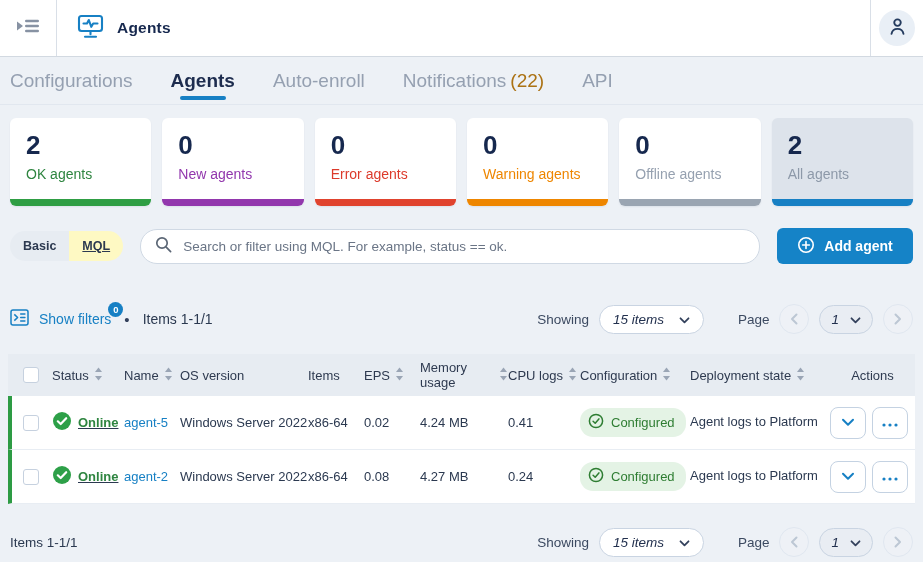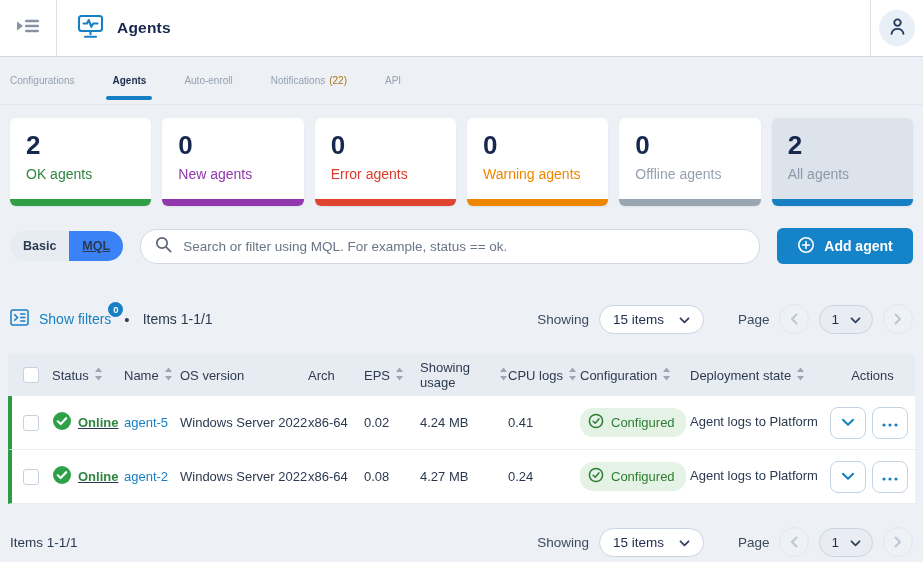--- a/index.html
+++ b/index.html
@@ -11,21 +11,21 @@
   }
   
   .topbar { height:57px; background:#fff; border-bottom:1px solid #d2d9e1; display:flex; align-items:stretch; }
   .burger-box { width:57px; border-right:1px solid #d9dfe7; display:flex; align-items:center; justify-content:center; cursor:pointer; }
   .title-wrap { flex:1; display:flex; align-items:center; gap:13px; padding-left:20px; }
   .page-title { font-size:15.5px; font-weight:bold; color:#16284e; letter-spacing:.2px; }
   .user-box { width:53px; border-left:1px solid #d9dfe7; display:flex; align-items:center; justify-content:center; }
   .avatar { width:36px; height:36px; border-radius:50%; background:#e9eff6; display:flex; align-items:center; justify-content:center; cursor:pointer; }
   
   .tabs { height:48px; display:flex; gap:38px; padding-left:10px; align-items:center; border-bottom:1px solid #e1e7ef; }
-  .tab { font-size:10px; color:#95a0b1; cursor:pointer; position:relative; height:100%; display:flex; align-items:center; }
+  .tab { font-size:19px; color:#95a0b1; cursor:pointer; position:relative; height:100%; display:flex; align-items:center; }
   .tab.active { color:#1d2c4e; font-weight:bold; }
   .tab.active::after { content:""; position:absolute; bottom:4px; left:50%; transform:translateX(-50%); width:46px; height:4px; border-radius:2px; background:#1780c4; }
   .tab .count { color:#ab7214; margin-left:4px; }
   
   .stats { display:flex; gap:11px; margin:13px 10px 0; }
   .card { flex:1; position:relative; height:88px; background:#fff; border-radius:6px; overflow:hidden; padding:13px 16px 0; cursor:pointer; box-shadow:0 1px 2px rgba(20,40,80,.07); }
   .card .num { font-size:26px; font-weight:bold; color:#16284e; line-height:1.15; }
   .card .lbl { font-size:14px; margin-top:5px; }
   .card .bar { position:absolute; left:0; right:0; bottom:0; height:7px; }
   .card.selected { background:#dde3eb; }
@@ -33,34 +33,34 @@
   .c-purple .lbl{color:#9237ad} .c-purple .bar{background:#9237ad}
   .c-red .lbl{color:#dc3a2b} .c-red .bar{background:#e0432e}
   .c-orange .lbl{color:#ee8600} .c-orange .bar{background:#ee8600}
   .c-gray .lbl{color:#96a1b0} .c-gray .bar{background:#9aa5b2}
   .c-blue .lbl{color:#8d99a9} .c-blue .bar{background:#1780c4}
   
   .searchrow { display:flex; align-items:center; gap:17px; margin:22px 10px 0; }
   .mode-toggle { display:flex; border-radius:16px; overflow:hidden; flex-shrink:0; }
   .mode { padding:8px 13px; font-size:12.5px; font-weight:bold; color:#2c3950; cursor:pointer; }
   .mode.m-basic { background:#e7ecf2; }
-  .mode.m-mql { background:#3b82f6;text-decoration:underline; }
+  .mode.m-mql { background:#fef9c3;text-decoration:underline; }
   .searchbox { flex:1; height:35px; background:#fff; border:1px solid #d0d9e4; border-radius:17px; display:flex; align-items:center; gap:9px; padding:0 14px; }
   .searchbox input { flex:1; border:none; outline:none; background:transparent; font-size:13.5px; color:#2b3950; font-family:inherit; }
   .searchbox input::placeholder { color:#6a7586; }
   .add-btn { width:136px; height:36px; flex-shrink:0; background:#1583c7; border:none; border-radius:6px; color:#fff; font-size:14px; font-weight:bold; font-family:inherit; display:flex; align-items:center; justify-content:center; gap:9px; cursor:pointer; }
   
   .toolrow { display:flex; align-items:center; justify-content:space-between; margin:40px 10px 0; }
   .tool-left { display:flex; align-items:center; gap:10px; font-size:14px; }
   .show-filters { color:#1780c4; display:flex; align-items:center; gap:8px; cursor:pointer; position:relative; }
   .filter-badge { position:absolute; top:-9px; right:-12px; width:15px; height:15px; border-radius:50%; background:#1780c4; color:#fff; font-size:9.5px; font-weight:bold; display:flex; align-items:center; justify-content:center; }
   .dot-sep { color:#33415c; font-size:15px; margin:0 3px; }
   .pager { display:flex; align-items:center; gap:10px; font-size:13.5px; color:#3c4a61; }
   .pager .gap { width:14px; }
-  .select-pill { display:flex; align-items:center; gap:15px; background:#fff; border:1px solid #c9d4e2; border-radius:15px; padding:6px 13px; color:#22304e; cursor:pointer; font-size:13.5px; }
+  .select-pill { display:flex; align-items:center; gap:15px; background:#fff; border:1px solid #c9d4e2; border-radius:15px; padding:6px 13px; color:#22304e; cursor:pointer; font-size:13.5px;font-style:italic; }
   .select-pill.gray { background:#e9edf3; gap:11px; padding:6px 11px; }
   .pg-btn { width:30px; height:30px; border-radius:50%; border:1px solid #e0e7f0; background:#eef1f6; display:flex; align-items:center; justify-content:center; cursor:default; }
   
   .table { margin:20px 8px 0; }
   .tgrid { display:grid; grid-template-columns:40px 72px 56px 128px 56px 56px 88px 72px 110px 140px 1fr; align-items:center; }
   .thead { background:#e7ecf2; height:42px; font-size:13px; color:#2e3a50; border-left:4px solid #e7ecf2; }
   .th { display:flex; align-items:center; gap:5px; }
   .th.center { justify-content:center; }
   .trow { background:#fff; height:54px; border-left:4px solid #2d9b44; border-bottom:1px solid #e8edf3; font-size:13px; color:#2b3950; }
   .cell-check { padding-left:11px; }
@@ -254,31 +254,31 @@
       <span>Name</span>
       <span><svg width="9" height="14" viewBox="0 0 9 14">
             <path d="M4.5 .5 L8 5 H1 Z" fill="#9aa5b5"></path>
             <path d="M4.5 13.5 L1 9 H8 Z" fill="#9aa5b5"></path>
           </svg></span>
     </div>
     <div class="th">
       <span>OS version</span>
     </div>
     <div class="th">
-      <span>Arch</span>
+      <span>Items</span>
     </div>
     <div class="th">
       <span>EPS</span>
       <span><svg width="9" height="14" viewBox="0 0 9 14">
             <path d="M4.5 .5 L8 5 H1 Z" fill="#9aa5b5"></path>
             <path d="M4.5 13.5 L1 9 H8 Z" fill="#9aa5b5"></path>
           </svg></span>
     </div>
     <div class="th">
-      <span>Showing usage</span>
+      <span>Memory usage</span>
       <span><svg width="9" height="14" viewBox="0 0 9 14">
             <path d="M4.5 .5 L8 5 H1 Z" fill="#9aa5b5"></path>
             <path d="M4.5 13.5 L1 9 H8 Z" fill="#9aa5b5"></path>
           </svg></span>
     </div>
     <div class="th">
       <span>CPU logs</span>
       <span><svg width="9" height="14" viewBox="0 0 9 14">
             <path d="M4.5 .5 L8 5 H1 Z" fill="#9aa5b5"></path>
             <path d="M4.5 13.5 L1 9 H8 Z" fill="#9aa5b5"></path>

